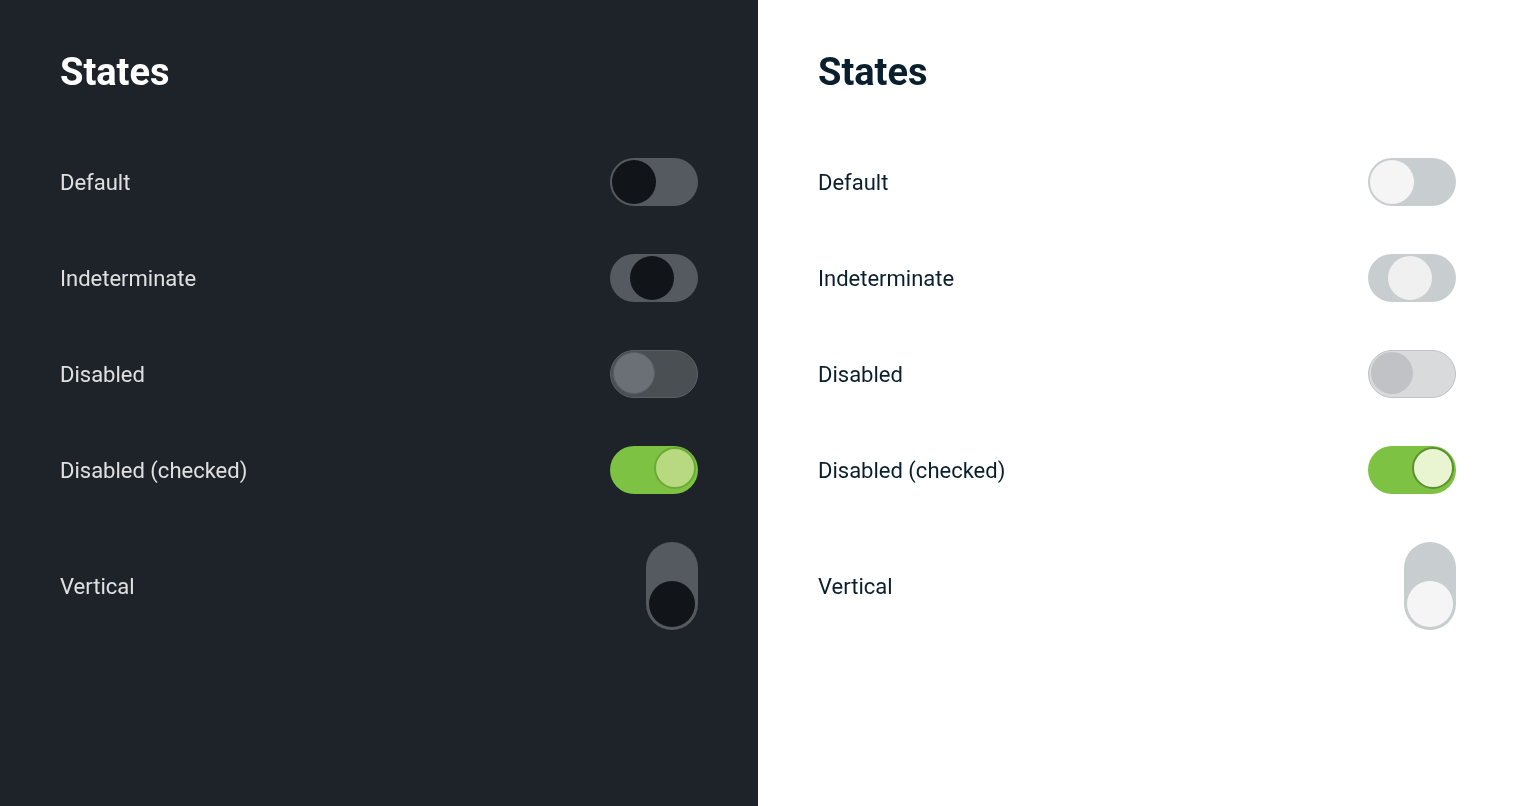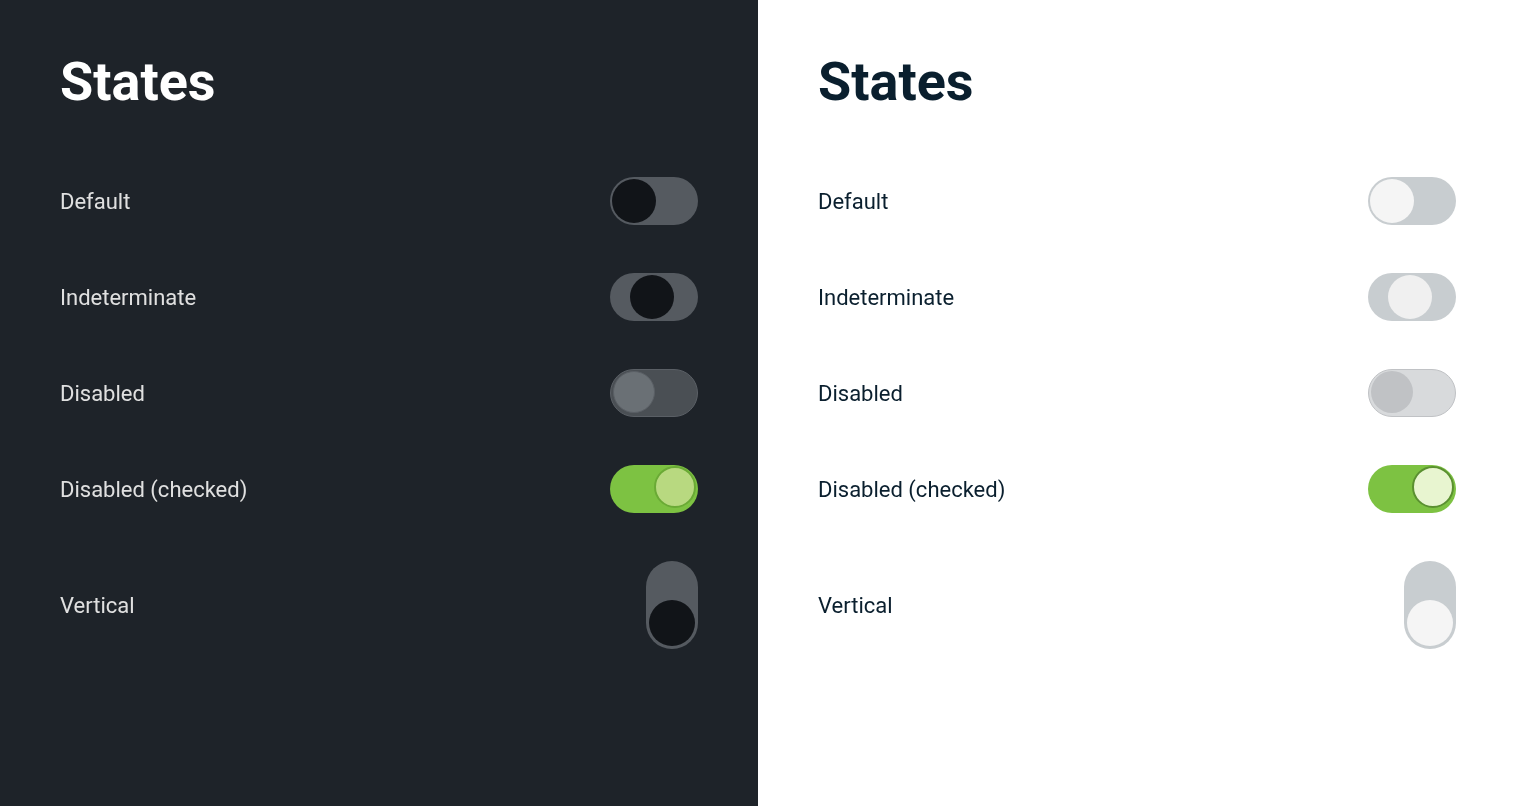--- a/index.html
+++ b/index.html
@@ -25,21 +25,21 @@
 
     .panel-dark {
       background-color: #1e2329;
     }
 
     .panel-light {
       background-color: #ffffff;
     }
 
     .panel-title {
-      font-size: 54px;
+      font-size: 38px;
       font-weight: 700;
       margin-bottom: 40px;
     }
 
     .panel-dark .panel-title {
       color: #ffffff;
     }
 
     .panel-light .panel-title {
       color: #0a1f2e;

